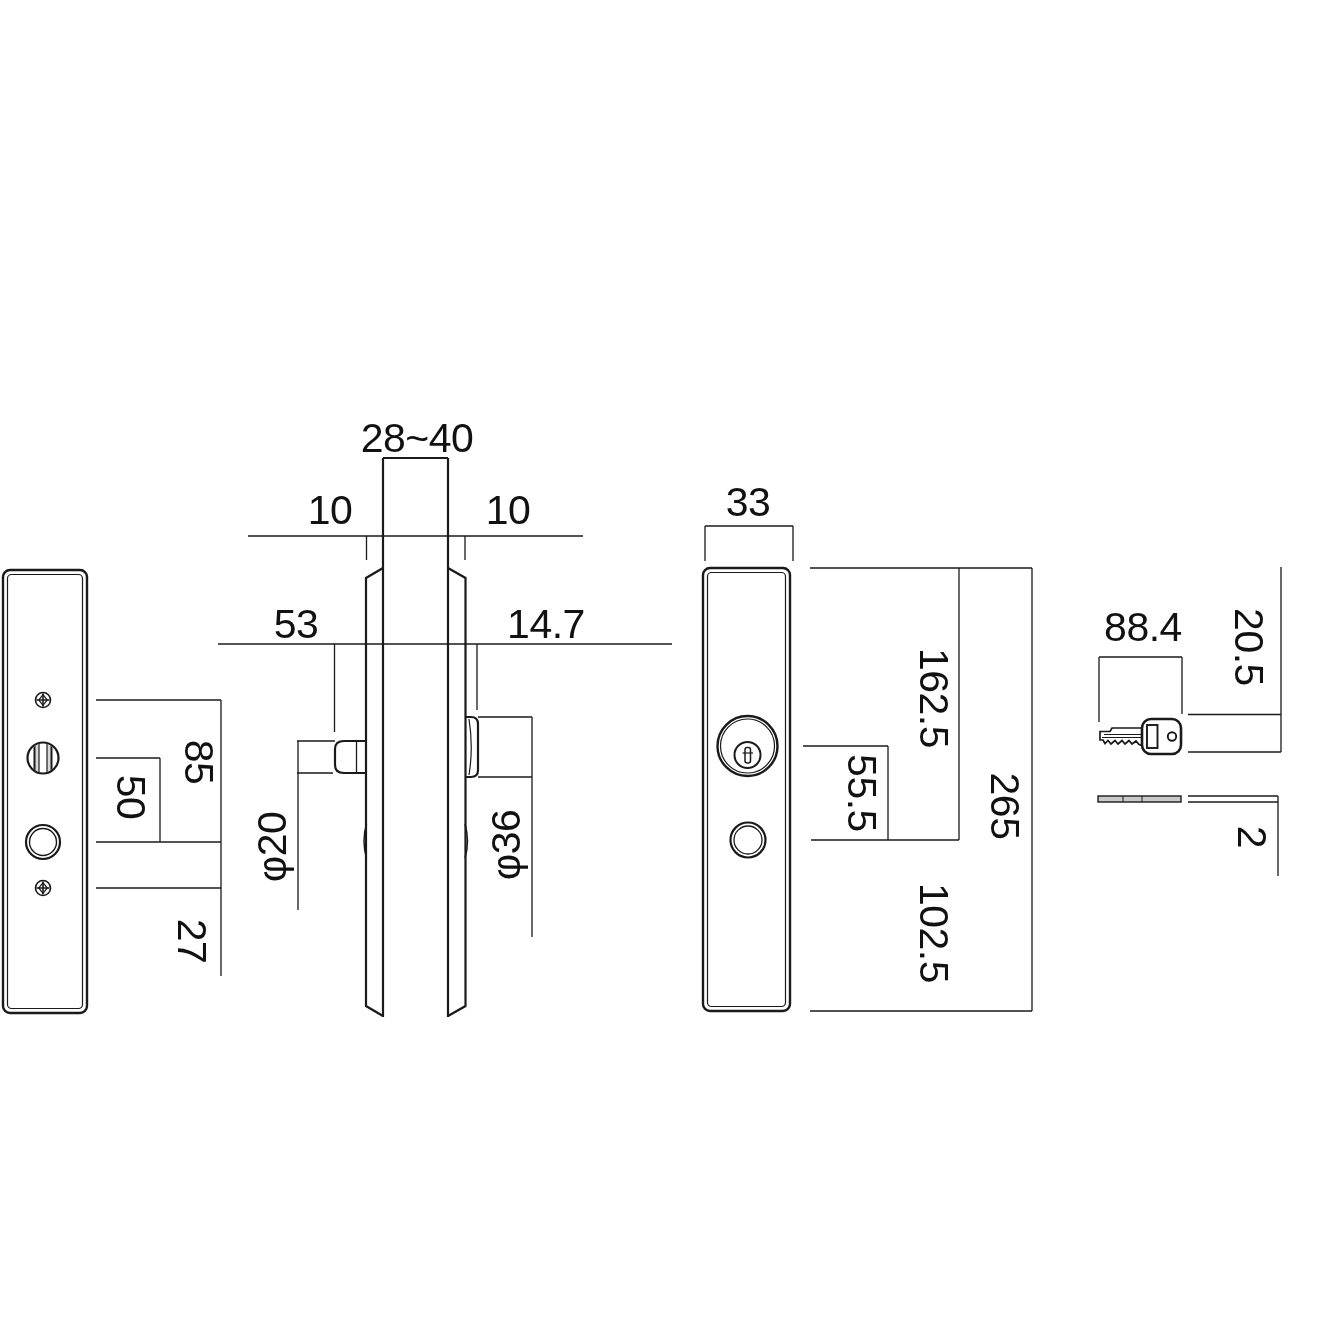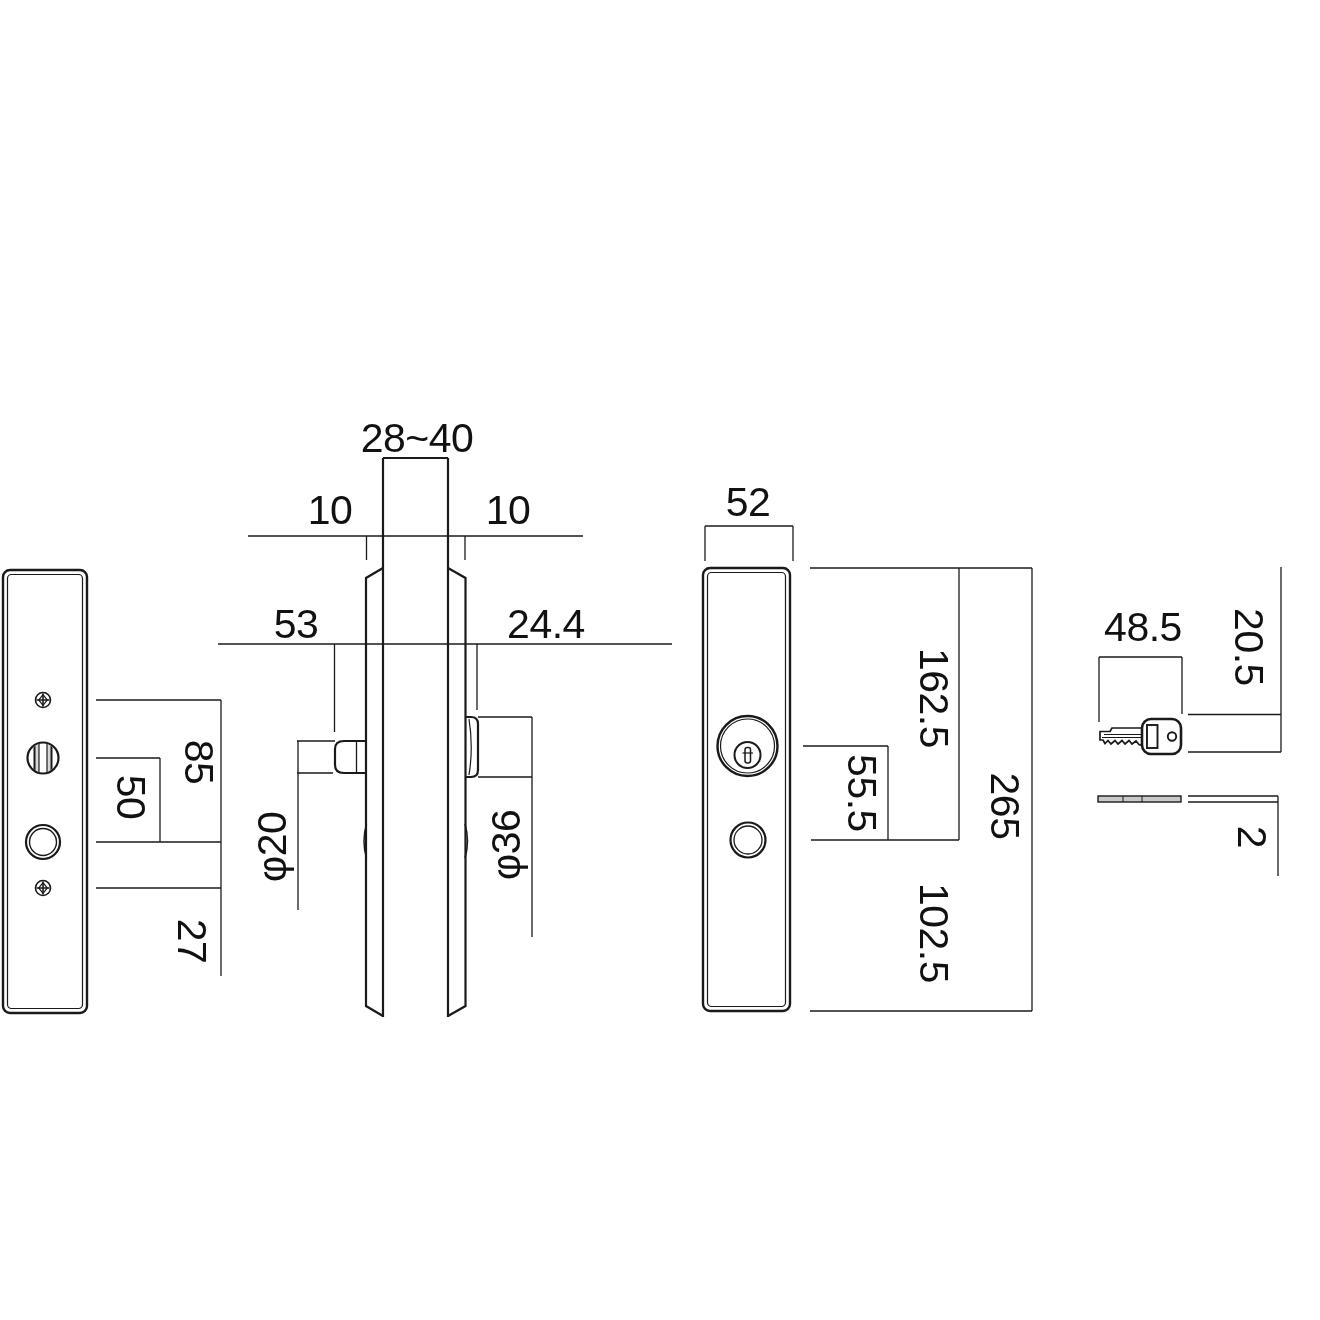--- a/index.html
+++ b/index.html
@@ -174,31 +174,31 @@
         <path d="M1188,802 H1278"></path>
         <path d="M1278,796 V876"></path>
       </g>
     </g>
   </svg>
 
   <span class="lbl" style="left:417px;top:438px">28~40</span>
   <span class="lbl" style="left:330px;top:510px">10</span>
   <span class="lbl" style="left:508px;top:510px">10</span>
   <span class="lbl" style="left:296px;top:624px">53</span>
-  <span class="lbl" style="left:546px;top:624px">24.4</span>
+  <span class="lbl" style="left:546px;top:624px">14.7</span>
   <span class="lbl ccw" style="left:272px;top:847px">φ20</span>
   <span class="lbl ccw" style="left:506px;top:845px">φ36</span>
 
   <span class="lbl cw" style="left:130px;top:797px">50</span>
   <span class="lbl cw" style="left:198px;top:762px">85</span>
   <span class="lbl cw" style="left:191px;top:941px">27</span>
 
-  <span class="lbl" style="left:748px;top:502px">52</span>
+  <span class="lbl" style="left:748px;top:502px">33</span>
   <span class="lbl cw" style="left:861px;top:793px">55.5</span>
   <span class="lbl cw" style="left:933px;top:698px">162.5</span>
   <span class="lbl cw" style="left:933px;top:933px">102.5</span>
   <span class="lbl cw" style="left:1004px;top:806px">265</span>
 
-  <span class="lbl" style="left:1143px;top:627px">48.5</span>
+  <span class="lbl" style="left:1143px;top:627px">88.4</span>
   <span class="lbl cw" style="left:1248px;top:647px">20.5</span>
   <span class="lbl cw" style="left:1251px;top:837px">2</span>
 
 </div>
 
 </body></html>

